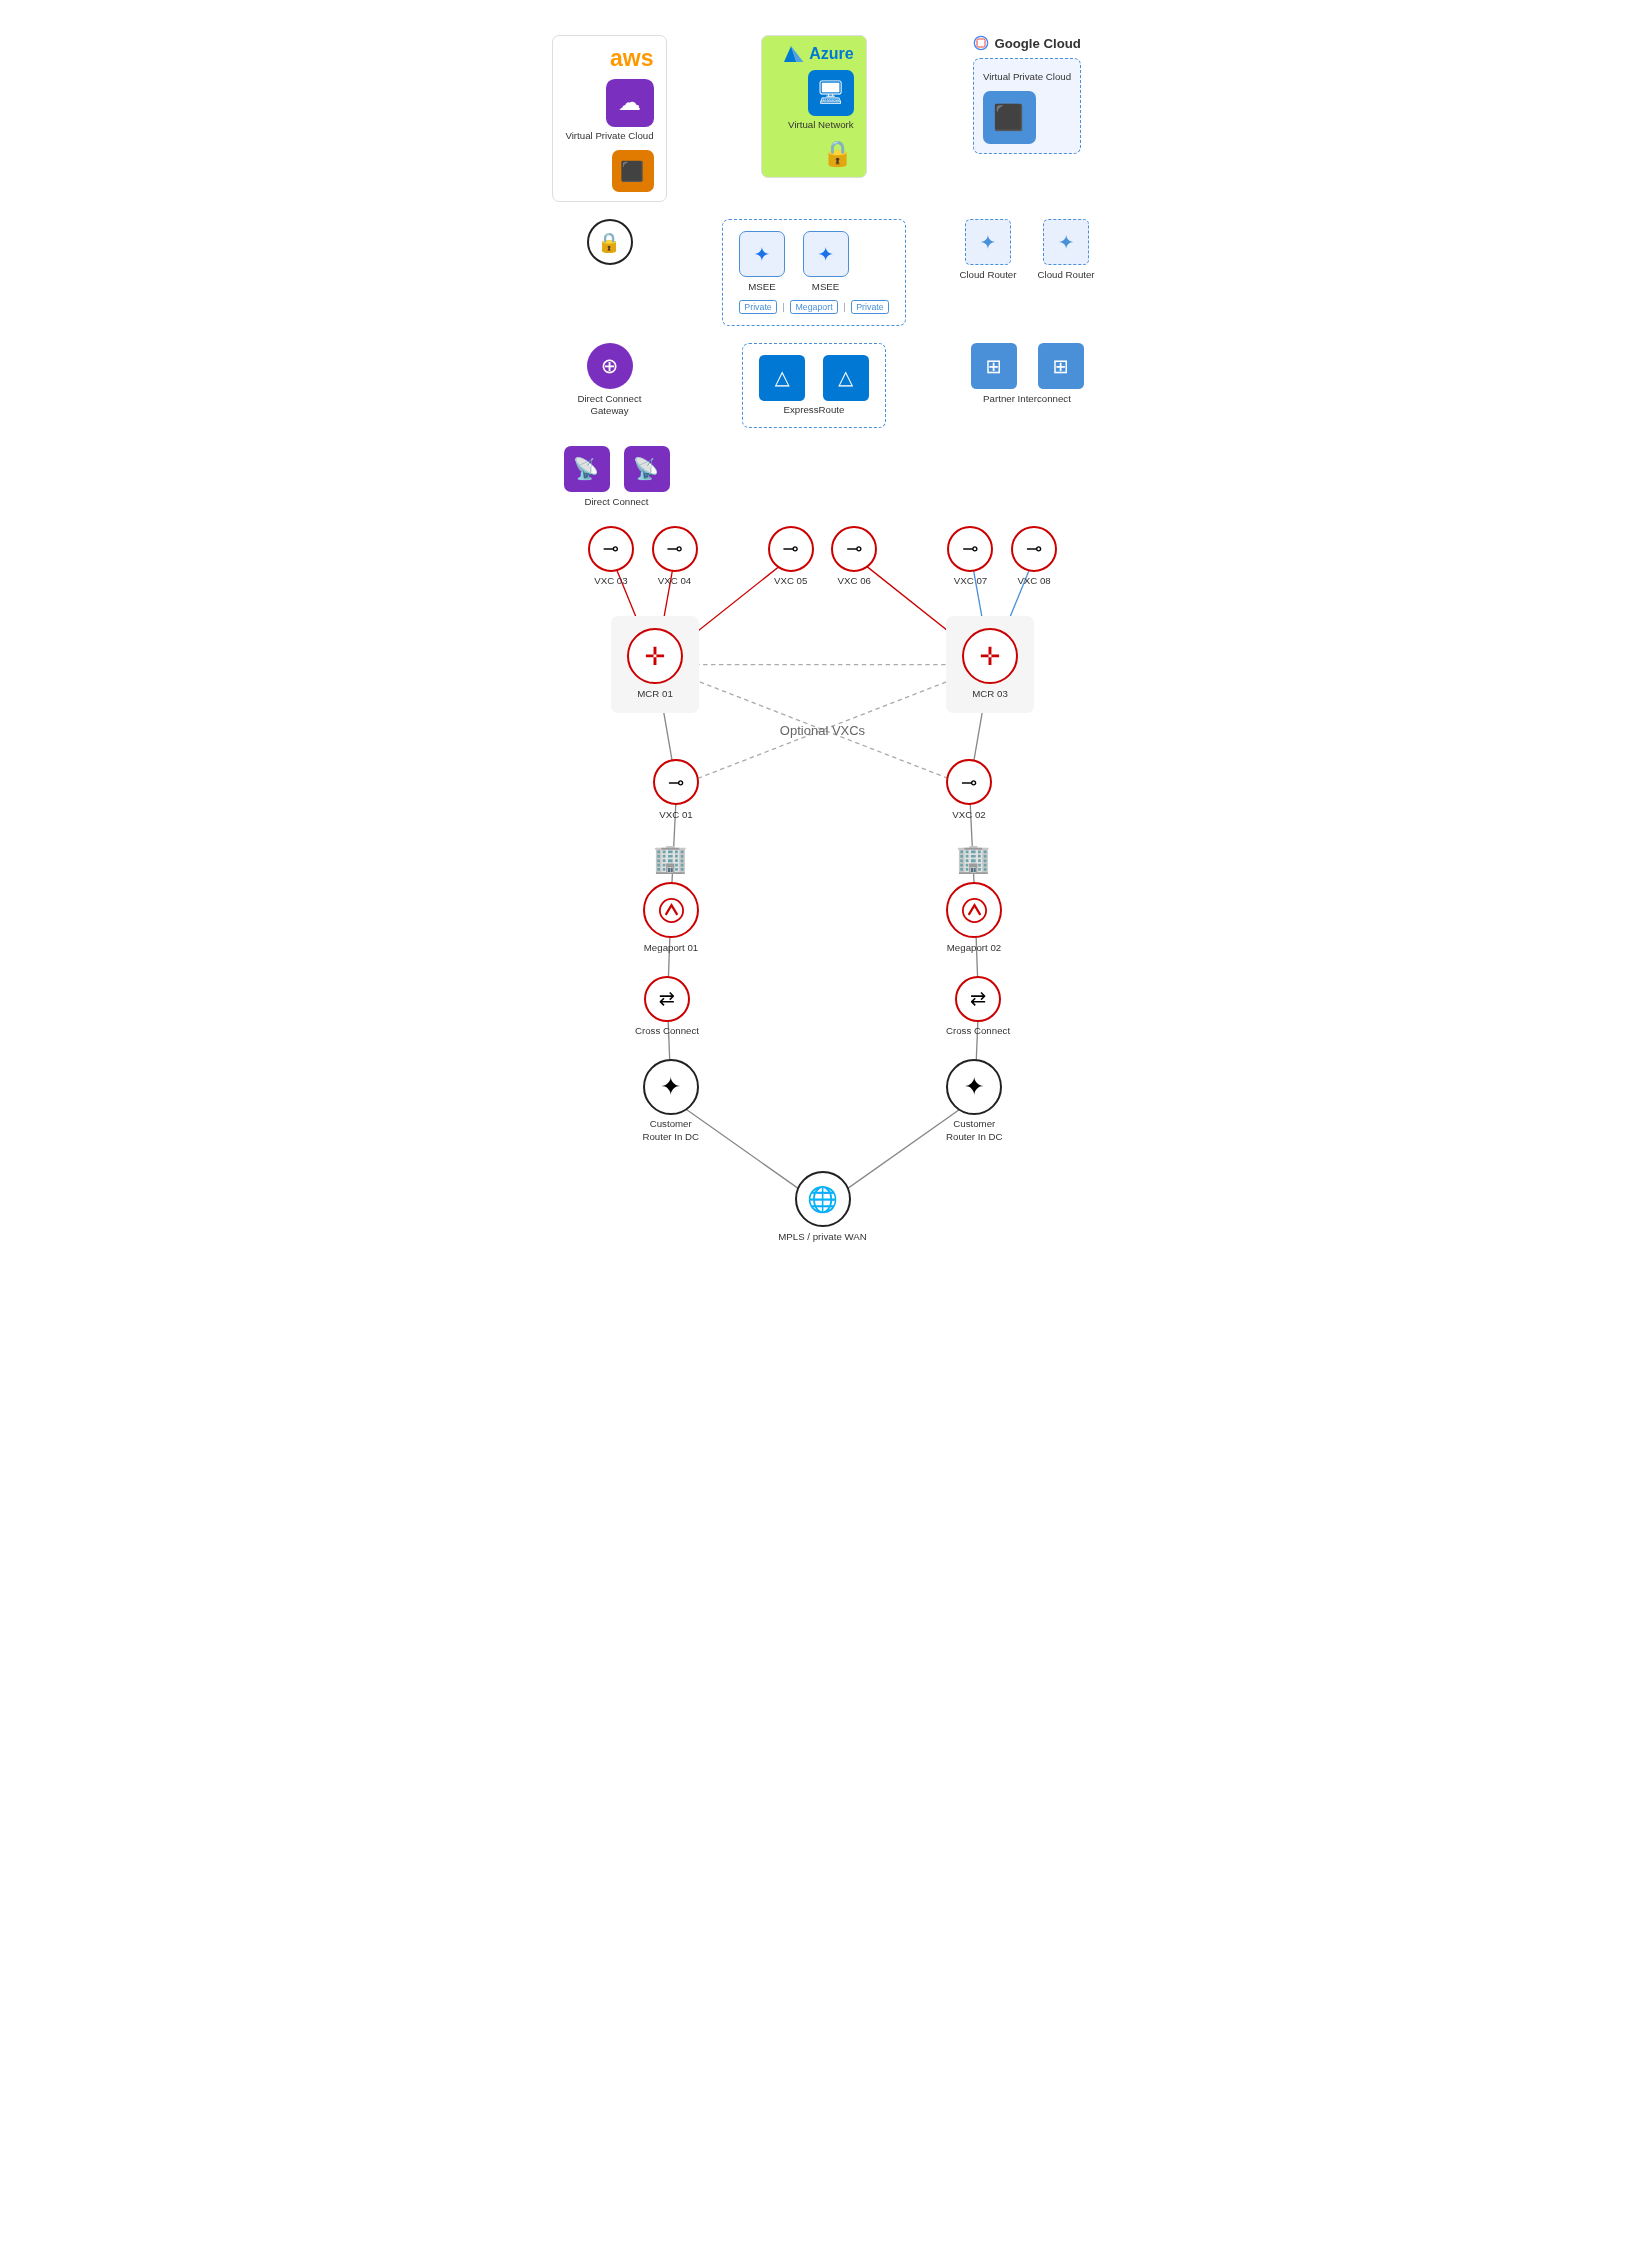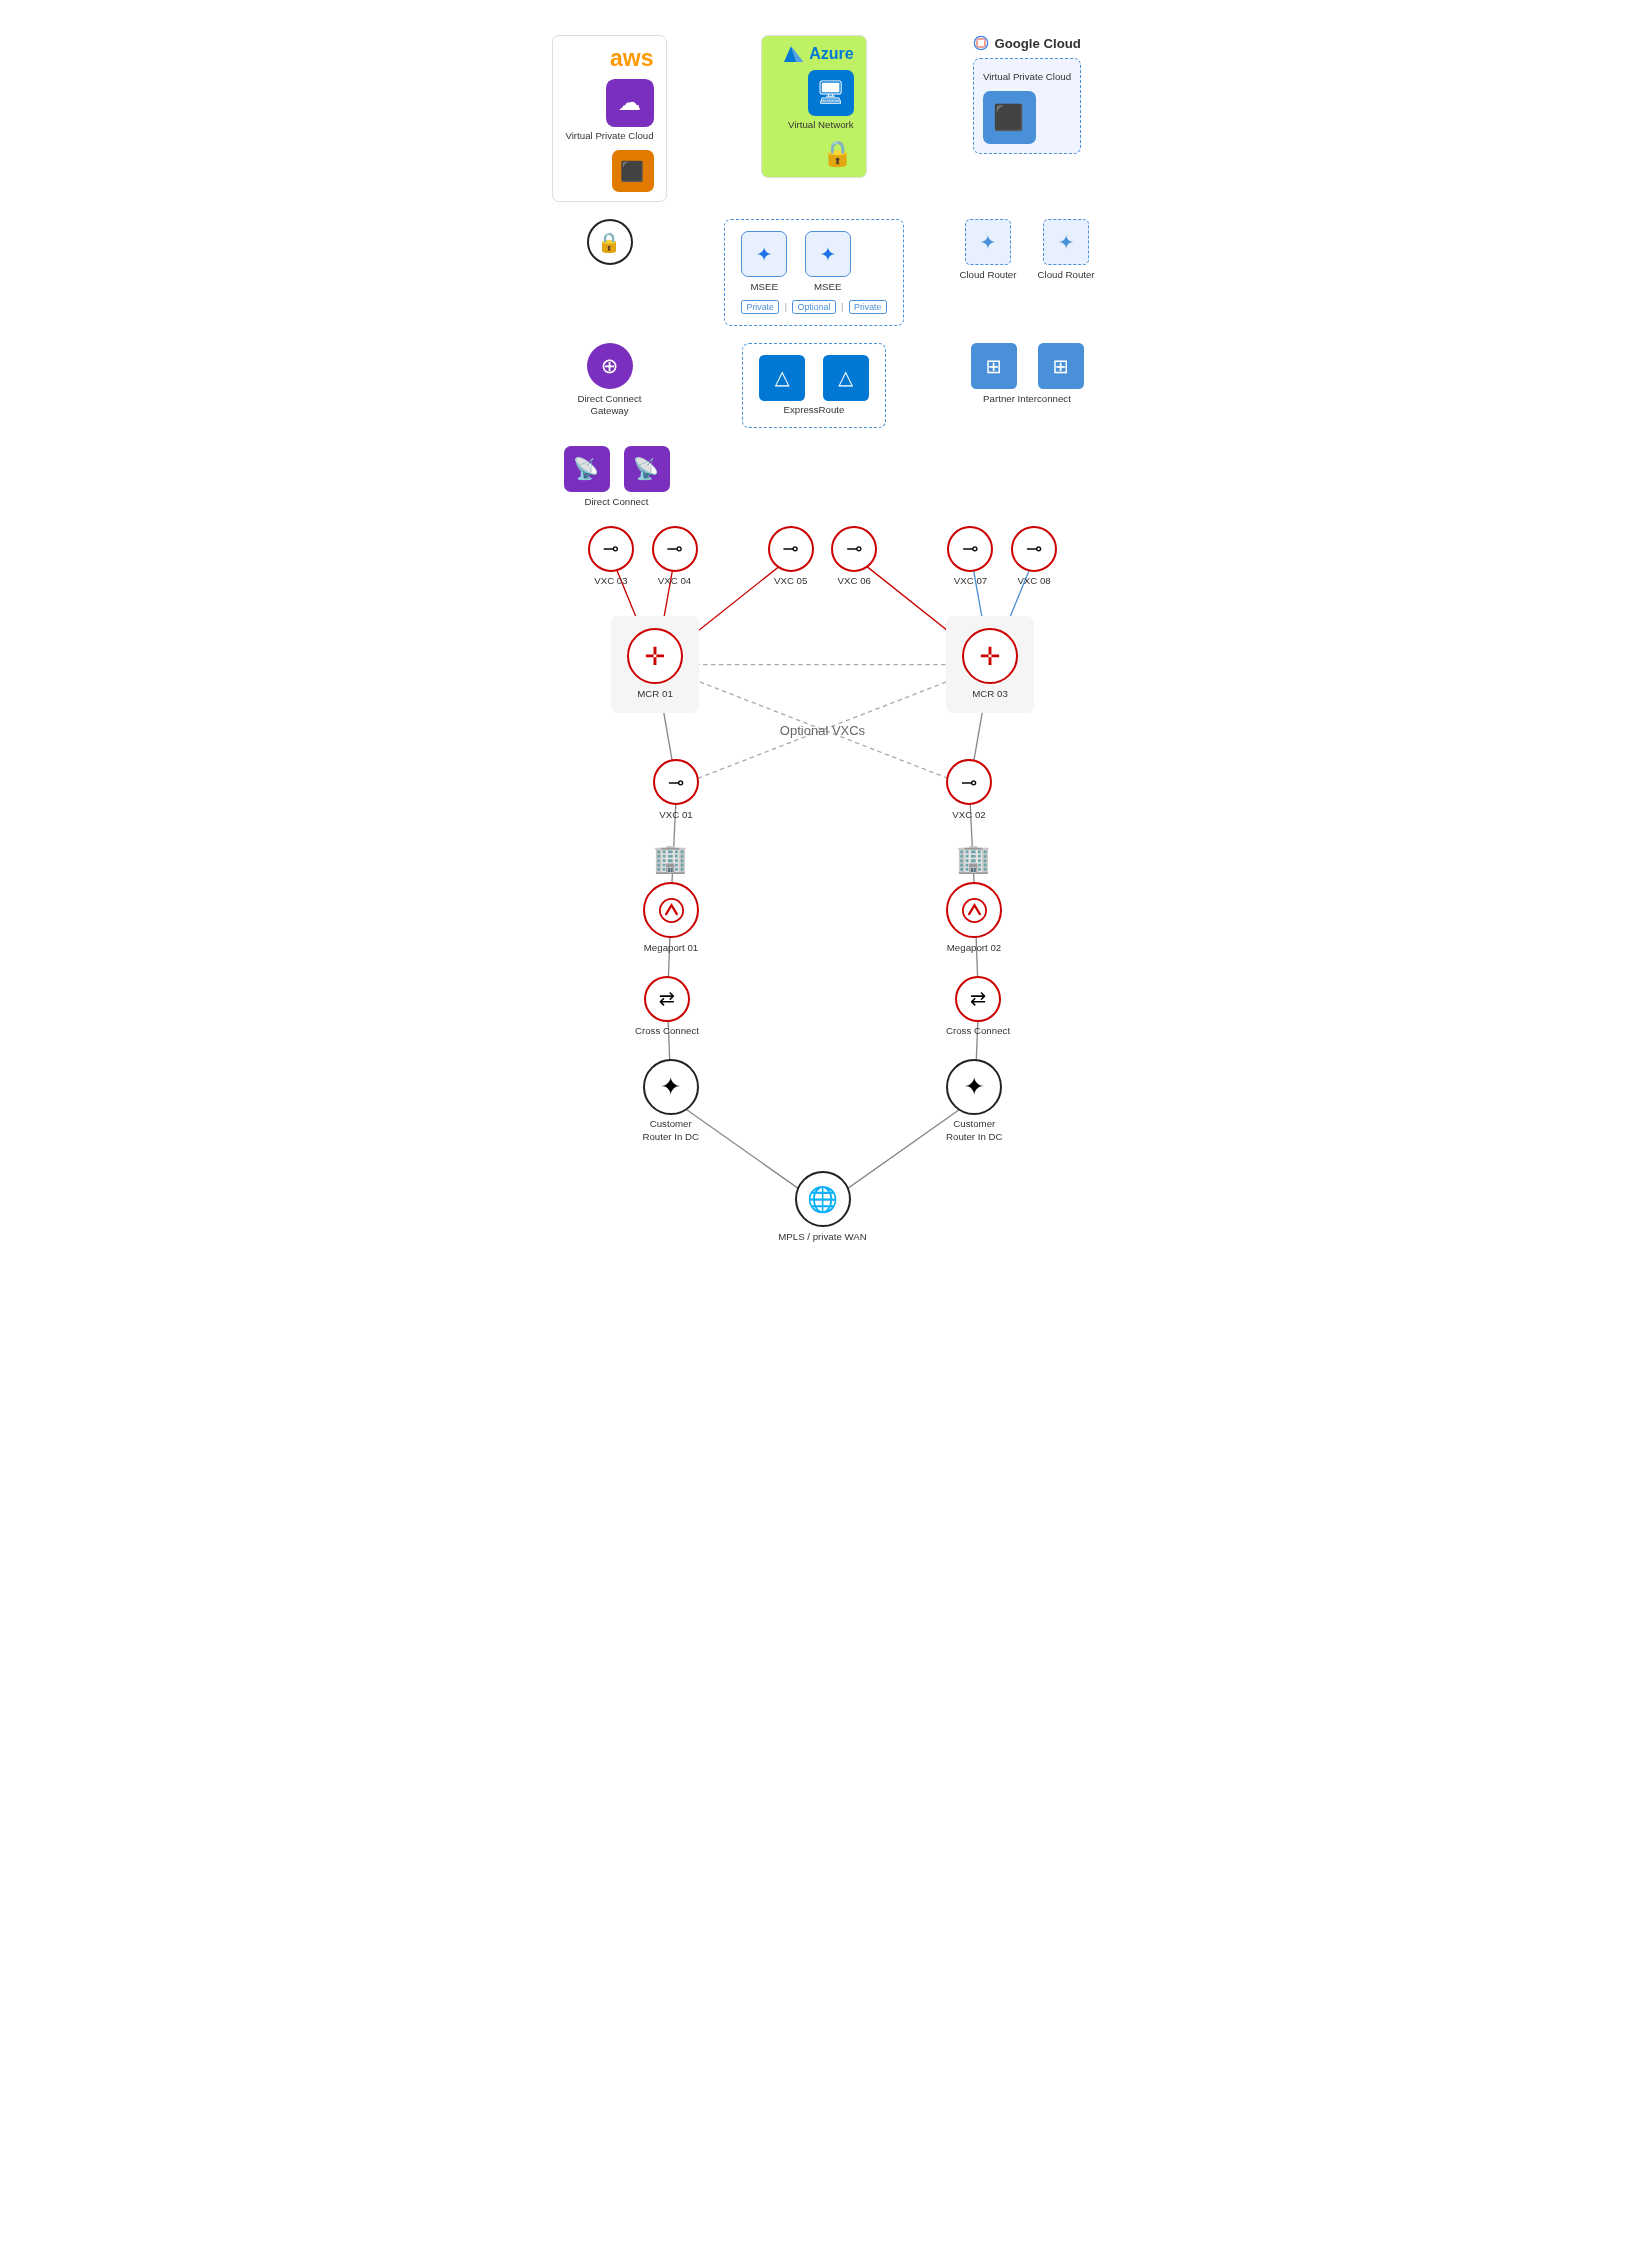--- a/index.html
+++ b/index.html
@@ -318,21 +318,21 @@
           </div>
           <div class="node">
             <div class="msee-icon">✦</div>
             <div class="node-label mt4">MSEE</div>
           </div>
         </div>
 
         <div style="display:flex;gap:5.3px;margin-top:7px;align-items:center;justify-content:center;font-size:8.8px;color:#4a90d9;">
           <span class="connector-label">Private</span>
           <span style="color:#999;">|</span>
-          <span class="connector-label">Optional</span>
+          <span class="connector-label">Megaport</span>
           <span style="color:#999;">|</span>
           <span class="connector-label">Private</span>
         </div>
       </div>
     </div>
 
     <div class="node" style="width:176px;">
       <div style="display:flex;gap:21px;justify-content:center;">
         <div class="node">
           <div class="gcp-router-icon">✦</div>

